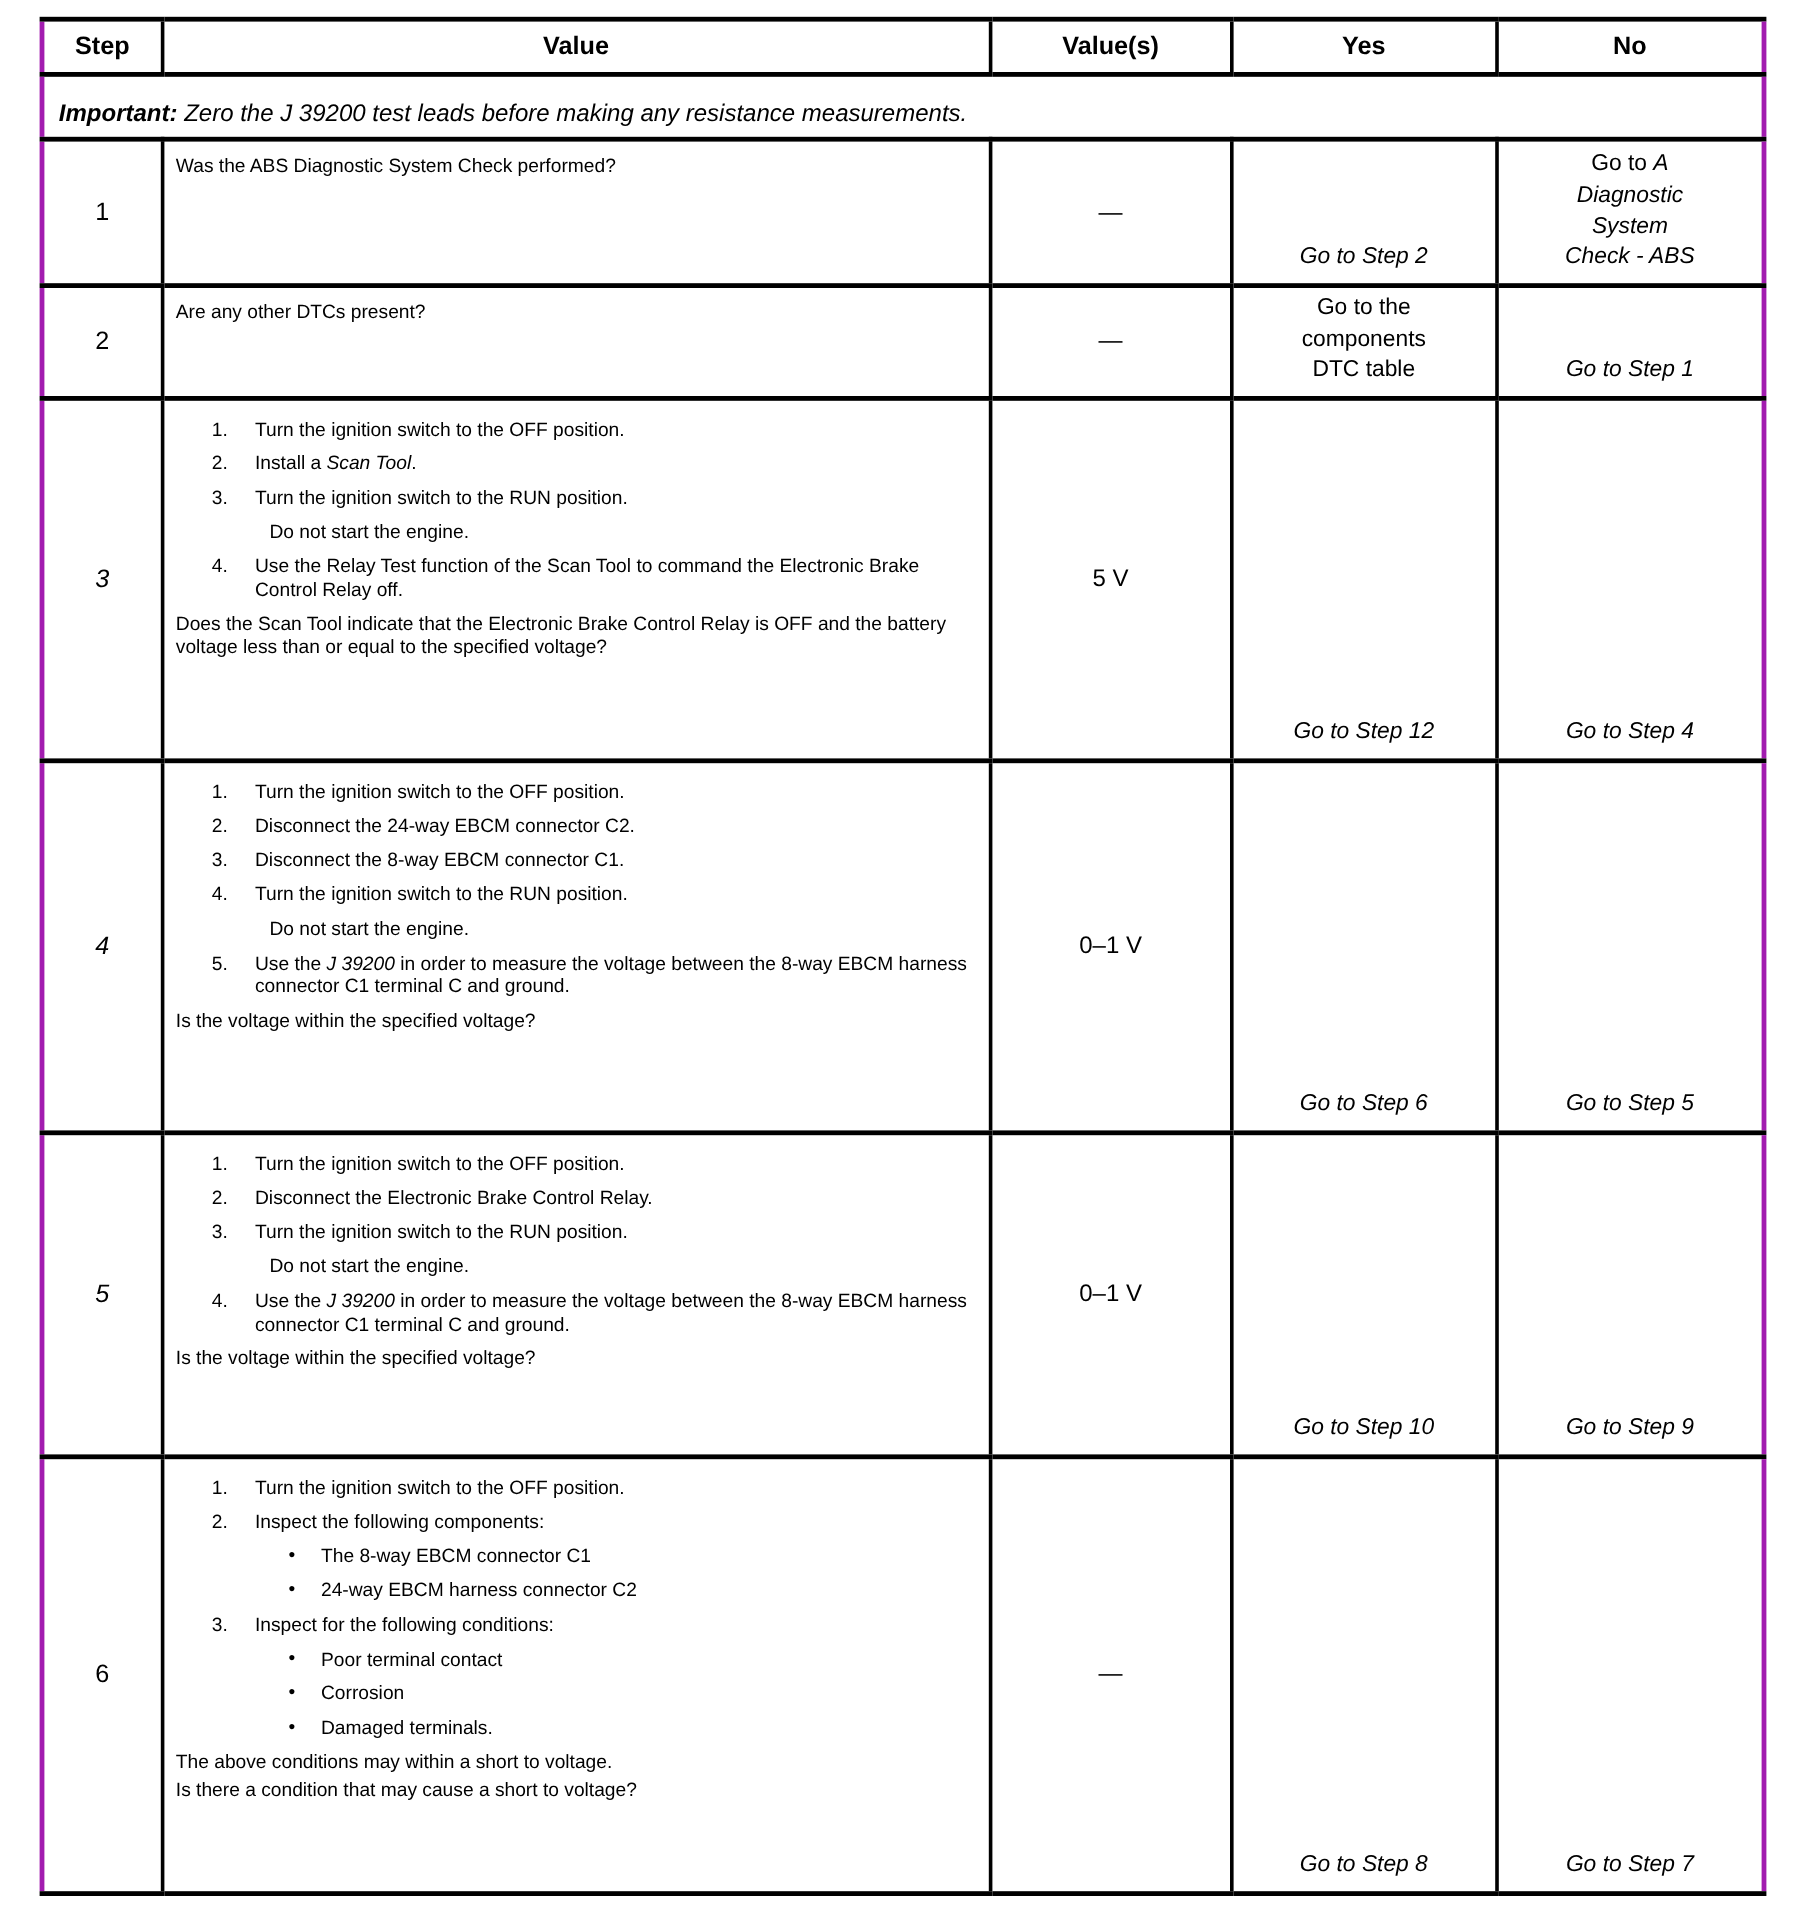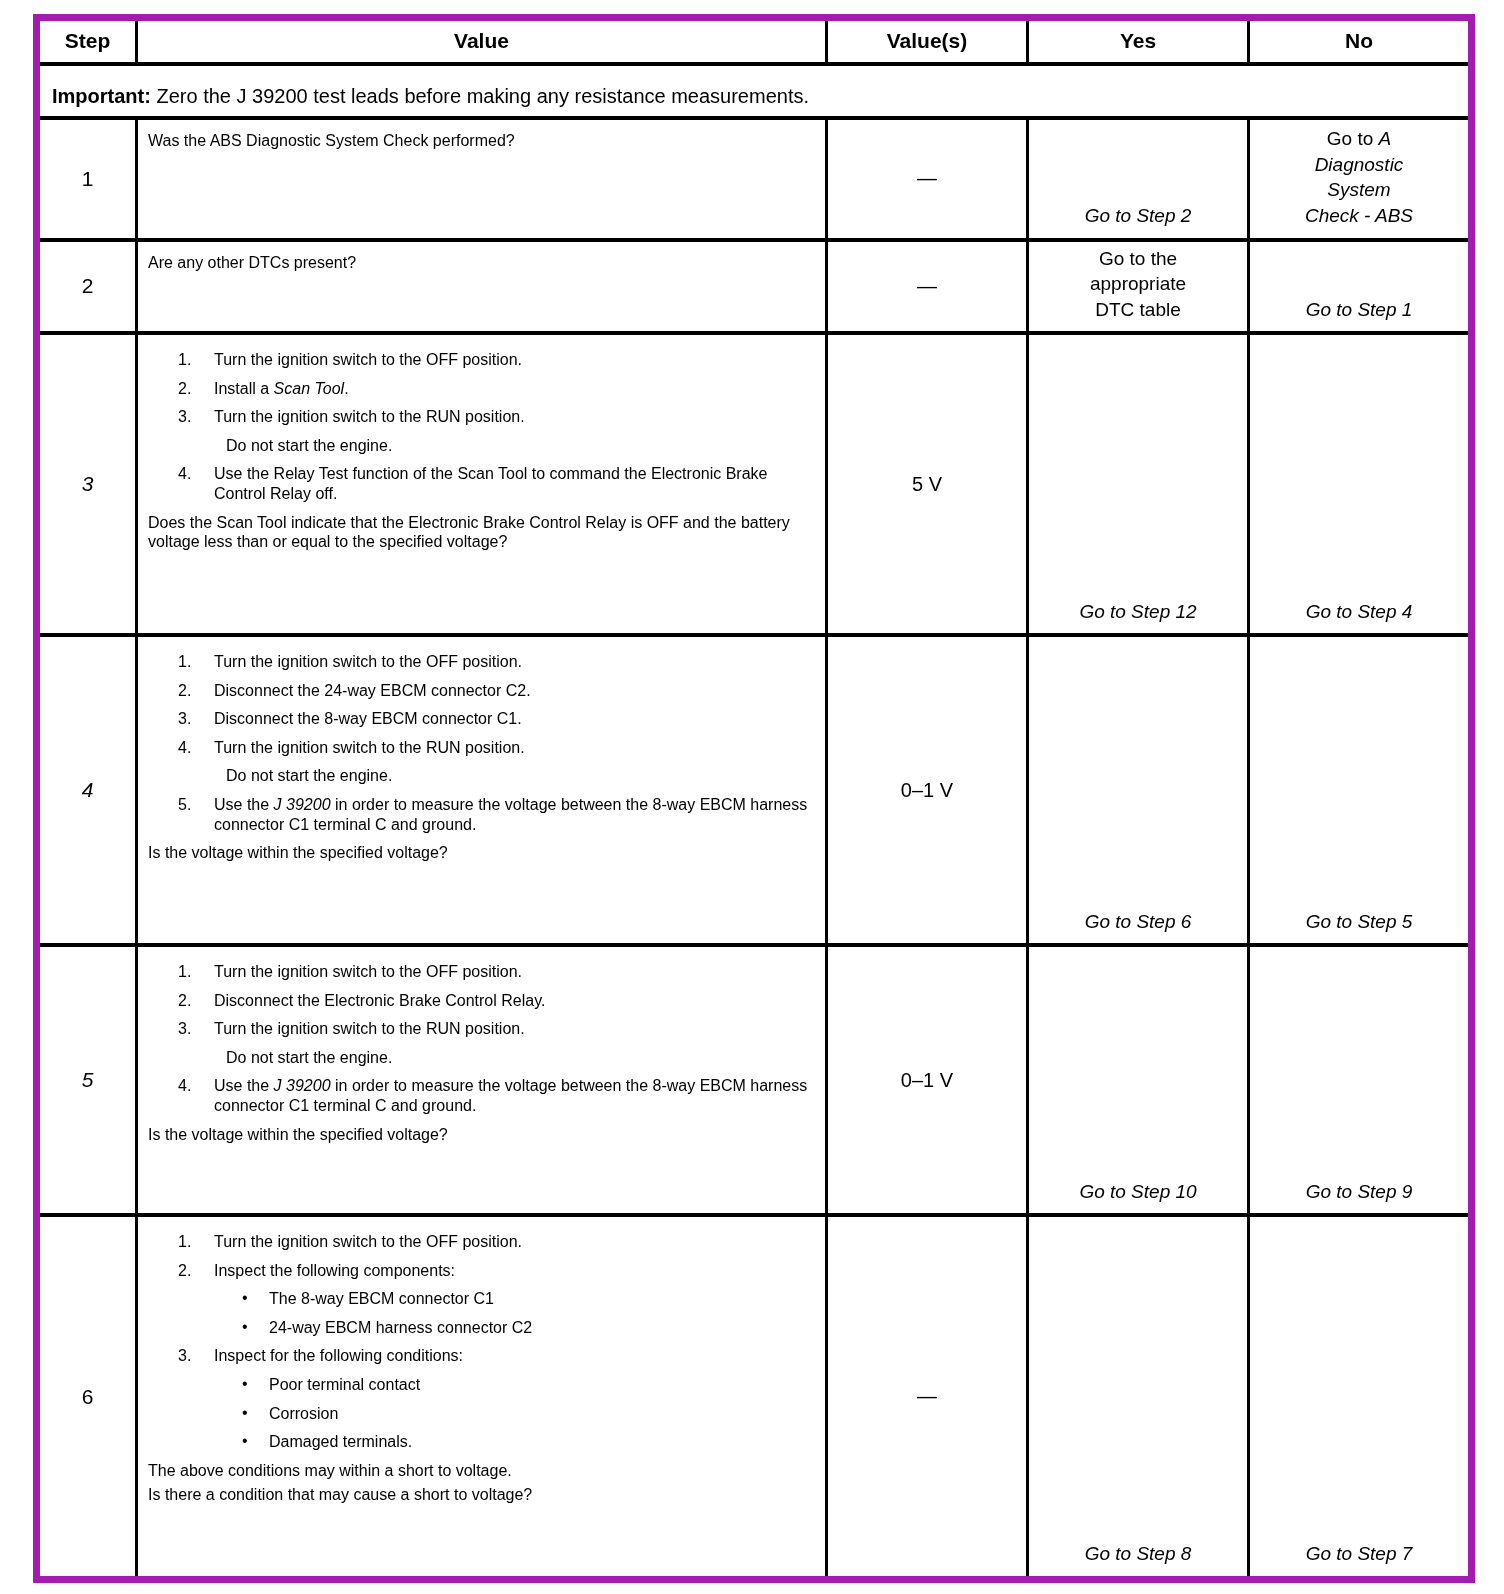--- a/index.html
+++ b/index.html
@@ -12,21 +12,21 @@
     width: 1504px;
     height: 1594px;
     box-sizing: border-box;
     padding: 14px 36px 22px 33px;
     background: #ffffff;
   }
   table.diag {
     border-collapse: collapse;
     table-layout: fixed;
     width: 1435px;
-    border: 7px solid #a21caf;
+    border: 4px solid #a21caf;
   }
   col.c-step  { width: 100px; }
   col.c-act   { width: 690px; }
   col.c-val   { width: 201px; }
   col.c-yes   { width: 221px; }
   col.c-no    { width: 223px; }
 
   th, td {
     border: 3px solid #000;
     border-top-width: 4px;
@@ -40,20 +40,21 @@
     font-weight: bold;
     text-align: center;
     vertical-align: middle;
     padding: 2px;
   }
   tr.important-row { height: 54px; }
   td.important-cell {
     font-size: 20px;
     vertical-align: middle;
     padding: 16px 10px 4px 12px;
+    font-style: italic;
   }
   td.important-cell .b { font-weight: bold; }
 
   td.step-cell {
     text-align: center;
     vertical-align: middle;
     font-size: 21px;
     padding: 2px;
   }
   td.action-cell {
@@ -141,21 +142,21 @@
           </td>
         </tr>
         <tr style="height: 93px;">
           <td class="step-cell">2</td>
           <td class="action-cell">
             <div class="line para"><span>Are any other DTCs present?</span></div>
           </td>
           <td class="value-cell">—</td>
           <td class="yes-cell">
             <div class="goto-line"><span>Go to the</span></div>
-            <div class="goto-line"><span>appropriate</span></div>
+            <div class="goto-line"><span>components</span></div>
             <div class="goto-line"><span>DTC table</span></div>
           </td>
           <td class="no-cell">
             <div class="goto-line"><span class="it">Go to Step 1</span></div>
           </td>
         </tr>
         <tr style="height: 302px;">
           <td class="step-cell it">3</td>
           <td class="action-cell">
             <div class="line item"><span class="num">1.</span><span>Turn the ignition switch to the OFF position.</span></div>

